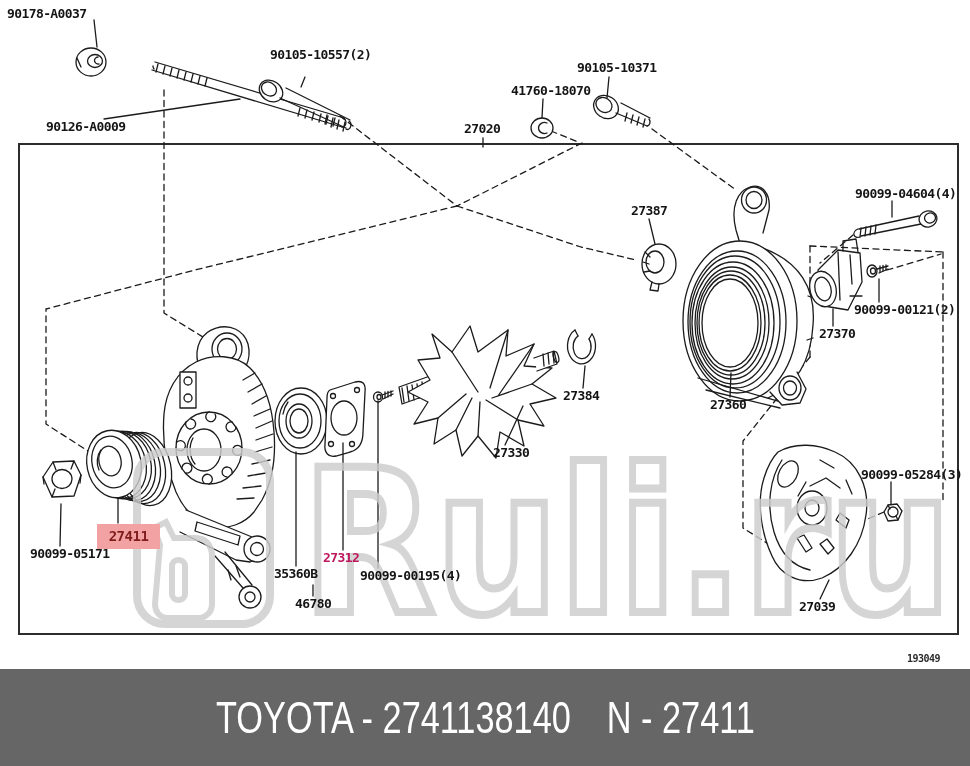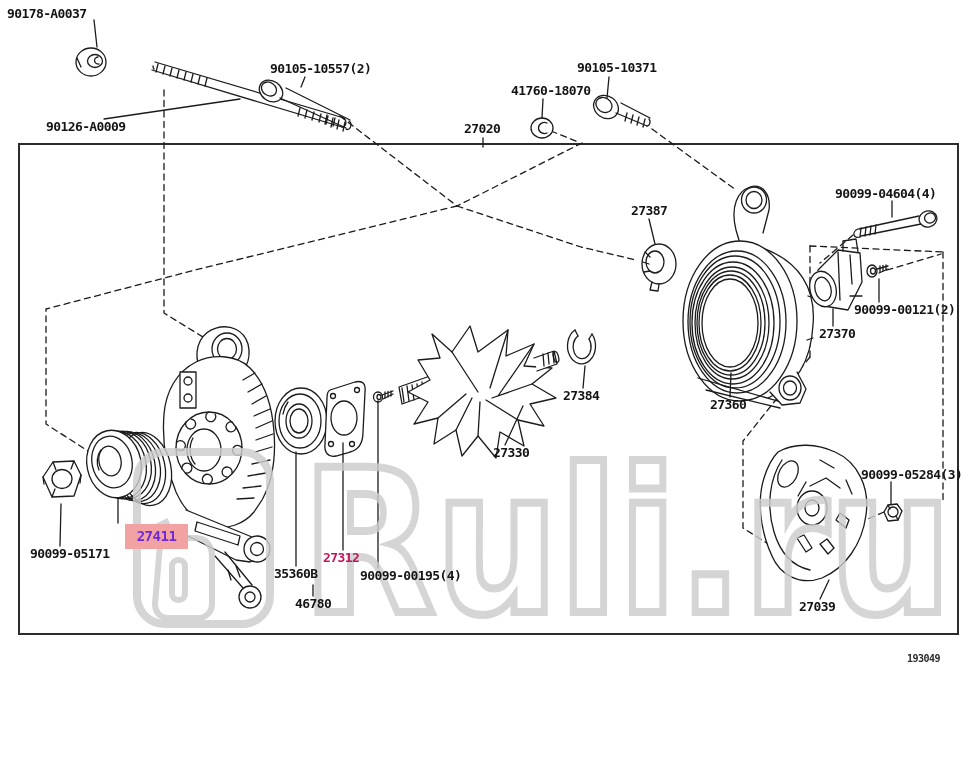--- a/index.html
+++ b/index.html
@@ -2,22 +2,22 @@
 <html><head>
 <meta charset="utf-8">
 <style>
   html,body{margin:0;padding:0;background:#ffffff;}
   #stage{position:relative;width:970px;height:766px;background:#fff;overflow:hidden;
          font-family:"DejaVu Sans Mono","Liberation Mono",monospace;}
   svg{position:absolute;left:0;top:0;}
   .plbl{position:absolute;font-size:13px;font-weight:bold;letter-spacing:-0.6px;
         color:#141414;white-space:nowrap;line-height:13px;cursor:pointer;}
   .plbl.dim{color:#be185d;}
-  .hl{position:absolute;background:#f2a2a2;color:#6d28d9;font-size:14px;font-weight:bold;
-      width:63px;height:25px;line-height:25px;text-align:center;letter-spacing:-0.5px;cursor:pointer;margin-left:28px;}
+  .hl{position:absolute;background:#f2a2a2;color:#7f1d1d;font-size:14px;font-weight:bold;
+      width:63px;height:25px;line-height:25px;text-align:center;letter-spacing:-0.5px;cursor:pointer;}
   #diagcode{position:absolute;right:30px;top:653px;font-size:10px;font-weight:bold;
             letter-spacing:-0.5px;color:#2b2b2b;}
   #footer{position:absolute;left:0;top:669px;width:970px;height:97px;background:#666666;
           display:flex;align-items:center;justify-content:center;}
   #footer .inner{display:flex;gap:46px;transform:scaleX(0.78);transform-origin:center;
           color:#ffffff;font-family:"Liberation Sans",sans-serif;font-size:44px;font-weight:400;
           white-space:nowrap;}
   .box{position:absolute;left:18px;top:143px;width:937px;height:488px;border:2px solid #2c2c2c;}
 </style>
 </head>
@@ -265,35 +265,41 @@
     <g stroke-width="8">
       <rect x="137" y="452" width="133" height="172" rx="28"></rect>
       <path d="M160,545 L154,528 L166,522 L174,538 L196,538 C206,538 212,546 212,556 L212,604 C212,612 206,618 198,618 L168,618 C160,618 155,612 155,604 Z" stroke-width="6"></path>
       <rect x="172" y="560" width="13" height="40" rx="6" stroke-width="6"></rect>
     </g>
     <text x="302" y="612" font-family="DejaVu Sans, sans-serif" font-weight="bold" font-size="200" textLength="650" lengthAdjust="spacingAndGlyphs" stroke-width="8">Ruli.ru</text>
   </svg>
 
   <div class="plbl" style="left:7px;top:7px">90178-A0037</div>
   <div class="plbl" style="left:46px;top:120px">90126-A0009</div>
-  <div class="plbl" style="left:270px;top:62px">90105-10557(2)</div>
+  <div class="plbl" style="left:270px;top:48px">90105-10557(2)</div>
   <div class="plbl" style="left:511px;top:84px">41760-18070</div>
   <div class="plbl" style="left:577px;top:61px">90105-10371</div>
   <div class="plbl" style="left:464px;top:122px">27020</div>
   <div class="plbl" style="left:631px;top:204px">27387</div>
-  <div class="plbl" style="left:835px;top:187px">90099-04604(4)</div>
+  <div class="plbl" style="left:855px;top:187px">90099-04604(4)</div>
   <div class="plbl" style="left:854px;top:303px">90099-00121(2)</div>
   <div class="plbl" style="left:819px;top:327px">27370</div>
   <div class="plbl" style="left:710px;top:398px">27360</div>
   <div class="plbl" style="left:563px;top:389px">27384</div>
   <div class="plbl" style="left:493px;top:446px">27330</div>
   <div class="plbl" style="left:274px;top:567px">35360B</div>
   <div class="plbl dim" style="left:323px;top:551px">27312</div>
   <div class="plbl" style="left:360px;top:569px">90099-00195(4)</div>
   <div class="plbl" style="left:295px;top:597px">46780</div>
   <div class="hl" style="left:97px;top:524px">27411</div>
   <div class="plbl" style="left:30px;top:547px">90099-05171</div>
   <div class="plbl" style="left:799px;top:600px">27039</div>
   <div class="plbl" style="left:861px;top:468px">90099-05284(3)</div>
 
   <div id="diagcode">193049</div>
 
+  <div id="footer">
+    <div class="inner">
+      <span>TOYOTA - 2741138140</span>
+      <span>N - 27411</span>
+    </div>
+  </div>
 </div>
 
 </body></html>

